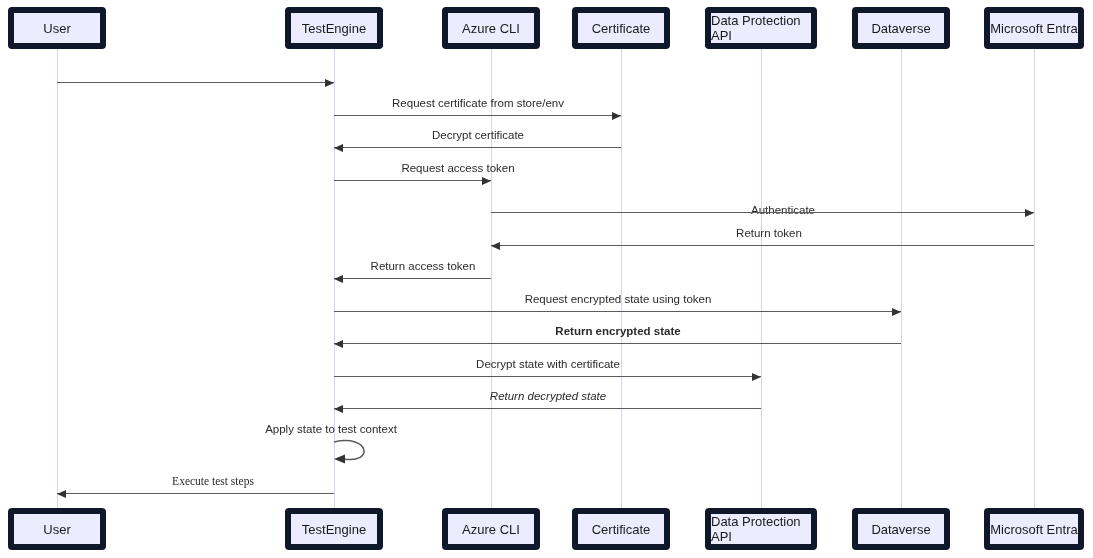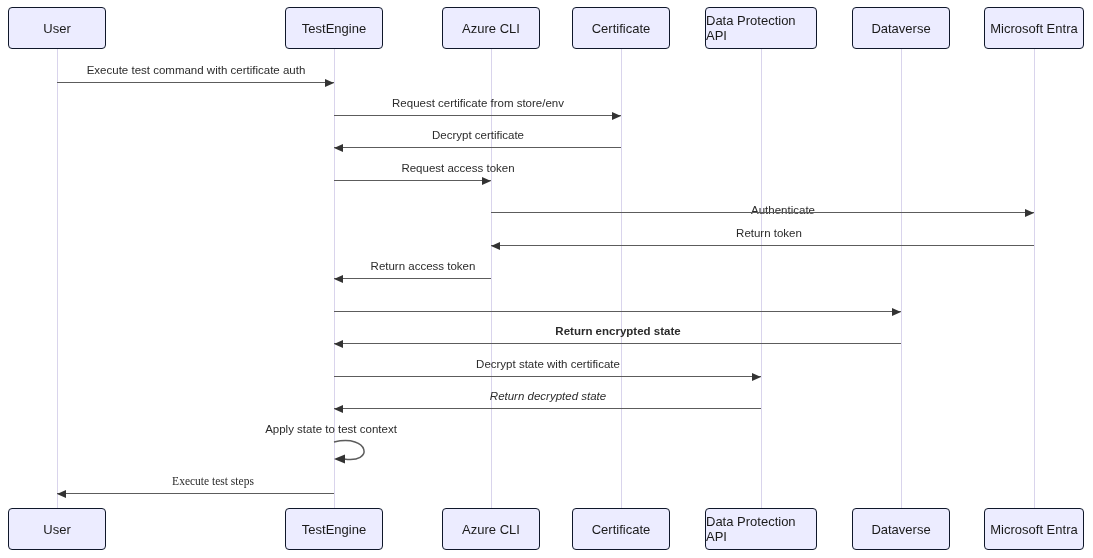--- a/index.html
+++ b/index.html
@@ -15,21 +15,21 @@
     position:absolute;
     width:1px;
     top:48px;
     height:461px;
     background:#d9d4ec;
   }
   .actor{
     position:absolute;
     height:42px;
     background:#ECECFF;
-    border:1px solid #0f172a;
+    border:6px solid #0f172a;
     border-radius:4px;
     display:flex;
     align-items:center;
     justify-content:center;
     font-size:13px;
     color:#1a1a1a;
     box-sizing:border-box;
   }
   .msg-label{
     position:absolute;
@@ -110,21 +110,20 @@
   <div class="actor" style="left:705px;top:508px;width:112px;">
       <span>Data Protection API</span>
     </div>
   <div class="actor" style="left:852px;top:508px;width:98px;">
       <span>Dataverse</span>
     </div>
   <div class="actor" style="left:984px;top:508px;width:100px;">
       <span>Microsoft Entra</span>
     </div>
 
-  <div class="msg-label" style="left:196px;top:63px;">Execute test command with certificate auth</div>
   <div class="msg-line" style="left:57px;top:82px;width:277px;"></div>
   <div class="ah-r" style="left:325px;top:79px;"></div>
 
   <div class="msg-label" style="left:478px;top:96px;">Request certificate from store/env</div>
   <div class="msg-line" style="left:334px;top:115px;width:287px;"></div>
   <div class="ah-r" style="left:612px;top:112px;"></div>
 
   <div class="msg-label" style="left:478px;top:128px;">Decrypt certificate</div>
   <div class="msg-line" style="left:334px;top:147px;width:287px;"></div>
   <div class="ah-l" style="left:334px;top:144px;"></div>
@@ -138,20 +137,21 @@
   <div class="ah-r" style="left:1025px;top:209px;"></div>
 
   <div class="msg-label" style="left:763px;top:226px;padding-left:12px;">Return token</div>
   <div class="msg-line" style="left:491px;top:245px;width:543px;"></div>
   <div class="ah-l" style="left:491px;top:242px;"></div>
 
   <div class="msg-label" style="left:413px;top:259px;padding-left:20px;">Return access token</div>
   <div class="msg-line" style="left:334px;top:278px;width:157px;"></div>
   <div class="ah-l" style="left:334px;top:275px;"></div>
 
+  <div class="msg-label" style="left:618px;top:292px;">Request encrypted state using token</div>
   <div class="msg-line" style="left:334px;top:311px;width:567px;"></div>
   <div class="ah-r" style="left:892px;top:308px;"></div>
 
   <div class="msg-label" style="left:618px;top:324px;font-weight:bold;">Return encrypted state</div>
   <div class="msg-line" style="left:334px;top:343px;width:567px;"></div>
   <div class="ah-l" style="left:334px;top:340px;"></div>
 
   <div class="msg-label" style="left:548px;top:357px;">Decrypt state with certificate</div>
   <div class="msg-line" style="left:334px;top:376px;width:427px;"></div>
   <div class="ah-r" style="left:752px;top:373px;"></div>

